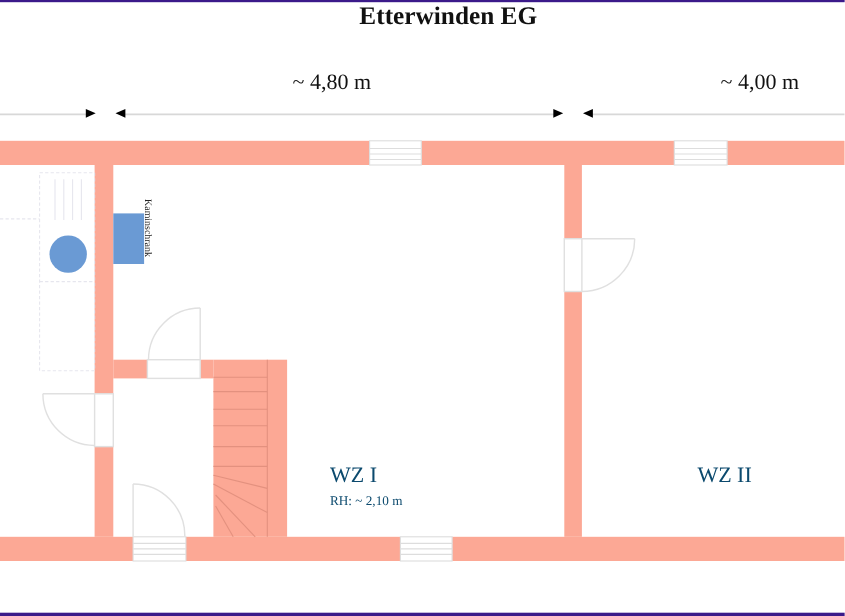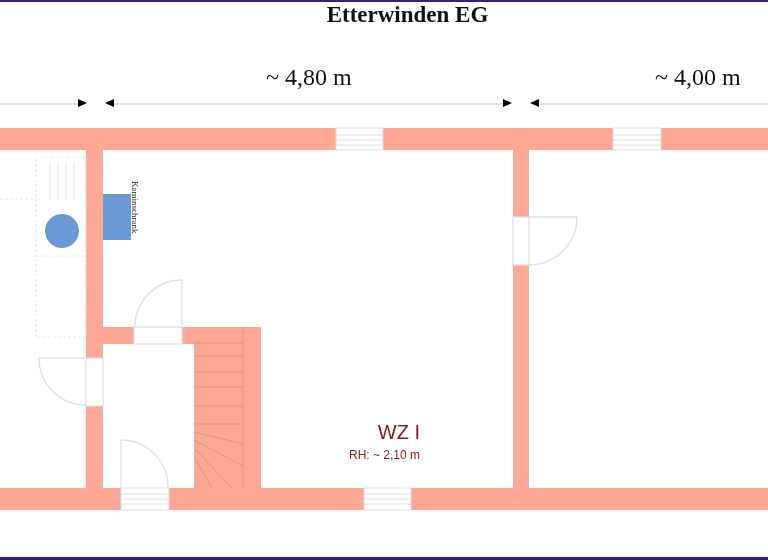--- a/index.html
+++ b/index.html
@@ -1,23 +1,23 @@
 <!DOCTYPE html>
 <html><head>
   <meta charset="utf-8">
   <style>
     html, body { margin: 0; padding: 0; background: #ffffff; }
     body { width: 768px; height: 560px; position: relative; overflow: hidden; }
     .frame-top { position: absolute; left: 0; top: 0; width: 768px; height: 2px; background: #3b1a8a; }
     .frame-bottom { position: absolute; left: 0; top: 557px; width: 768px; height: 3px; background: #3b1a8a; }
     .title { position: absolute; left: 0; top: 2px; width: 815px; text-align: center;
       font-family: "Liberation Serif", serif; font-weight: bold; font-size: 23px; color: #111; }
-    .dim { position: absolute; font-family: "Liberation Serif", serif; font-size: 24px; color: #111; }
+    .dim { position: absolute; font-family: "Liberation Serif", serif; font-size: 20px; color: #111; }
     svg { position: absolute; left: 0; top: 0; }
-    .room-label { position: absolute; font-family: Liberation Sans, sans-serif; color: #7f1d1d; text-align: right; }
+    .room-label { position: absolute; font-family: Liberation Serif, serif; color: #0c4a6e; text-align: left; }
     .room-name { font-size: 20px; }
     .room-rh { font-size: 12px; }
     .kamin { position: absolute; left: 140px; top: 181px; font-family: "Liberation Serif", serif;
       font-size: 9px; color: #222; transform-origin: 0 0; transform: rotate(90deg); white-space: nowrap; }
   </style>
 </head>
 <body>
 
 <div class="frame-top"></div>
 
@@ -120,15 +120,16 @@
 </svg>
 
 <div class="kamin">Kaminschrank</div>
 
 <div class="room-label" style="left:300px; top:421px; width:120px;">
   <div class="room-name">WZ I</div>
   <div class="room-rh" style="margin-top:4px;">RH: ~ 2,10 m</div>
 </div>
 
 <div class="room-label" style="left:634px; top:421px; width:120px;">
+  <div class="room-name">WZ II</div>
 </div>
 
 <div class="frame-bottom"></div>
 
 </body></html>

